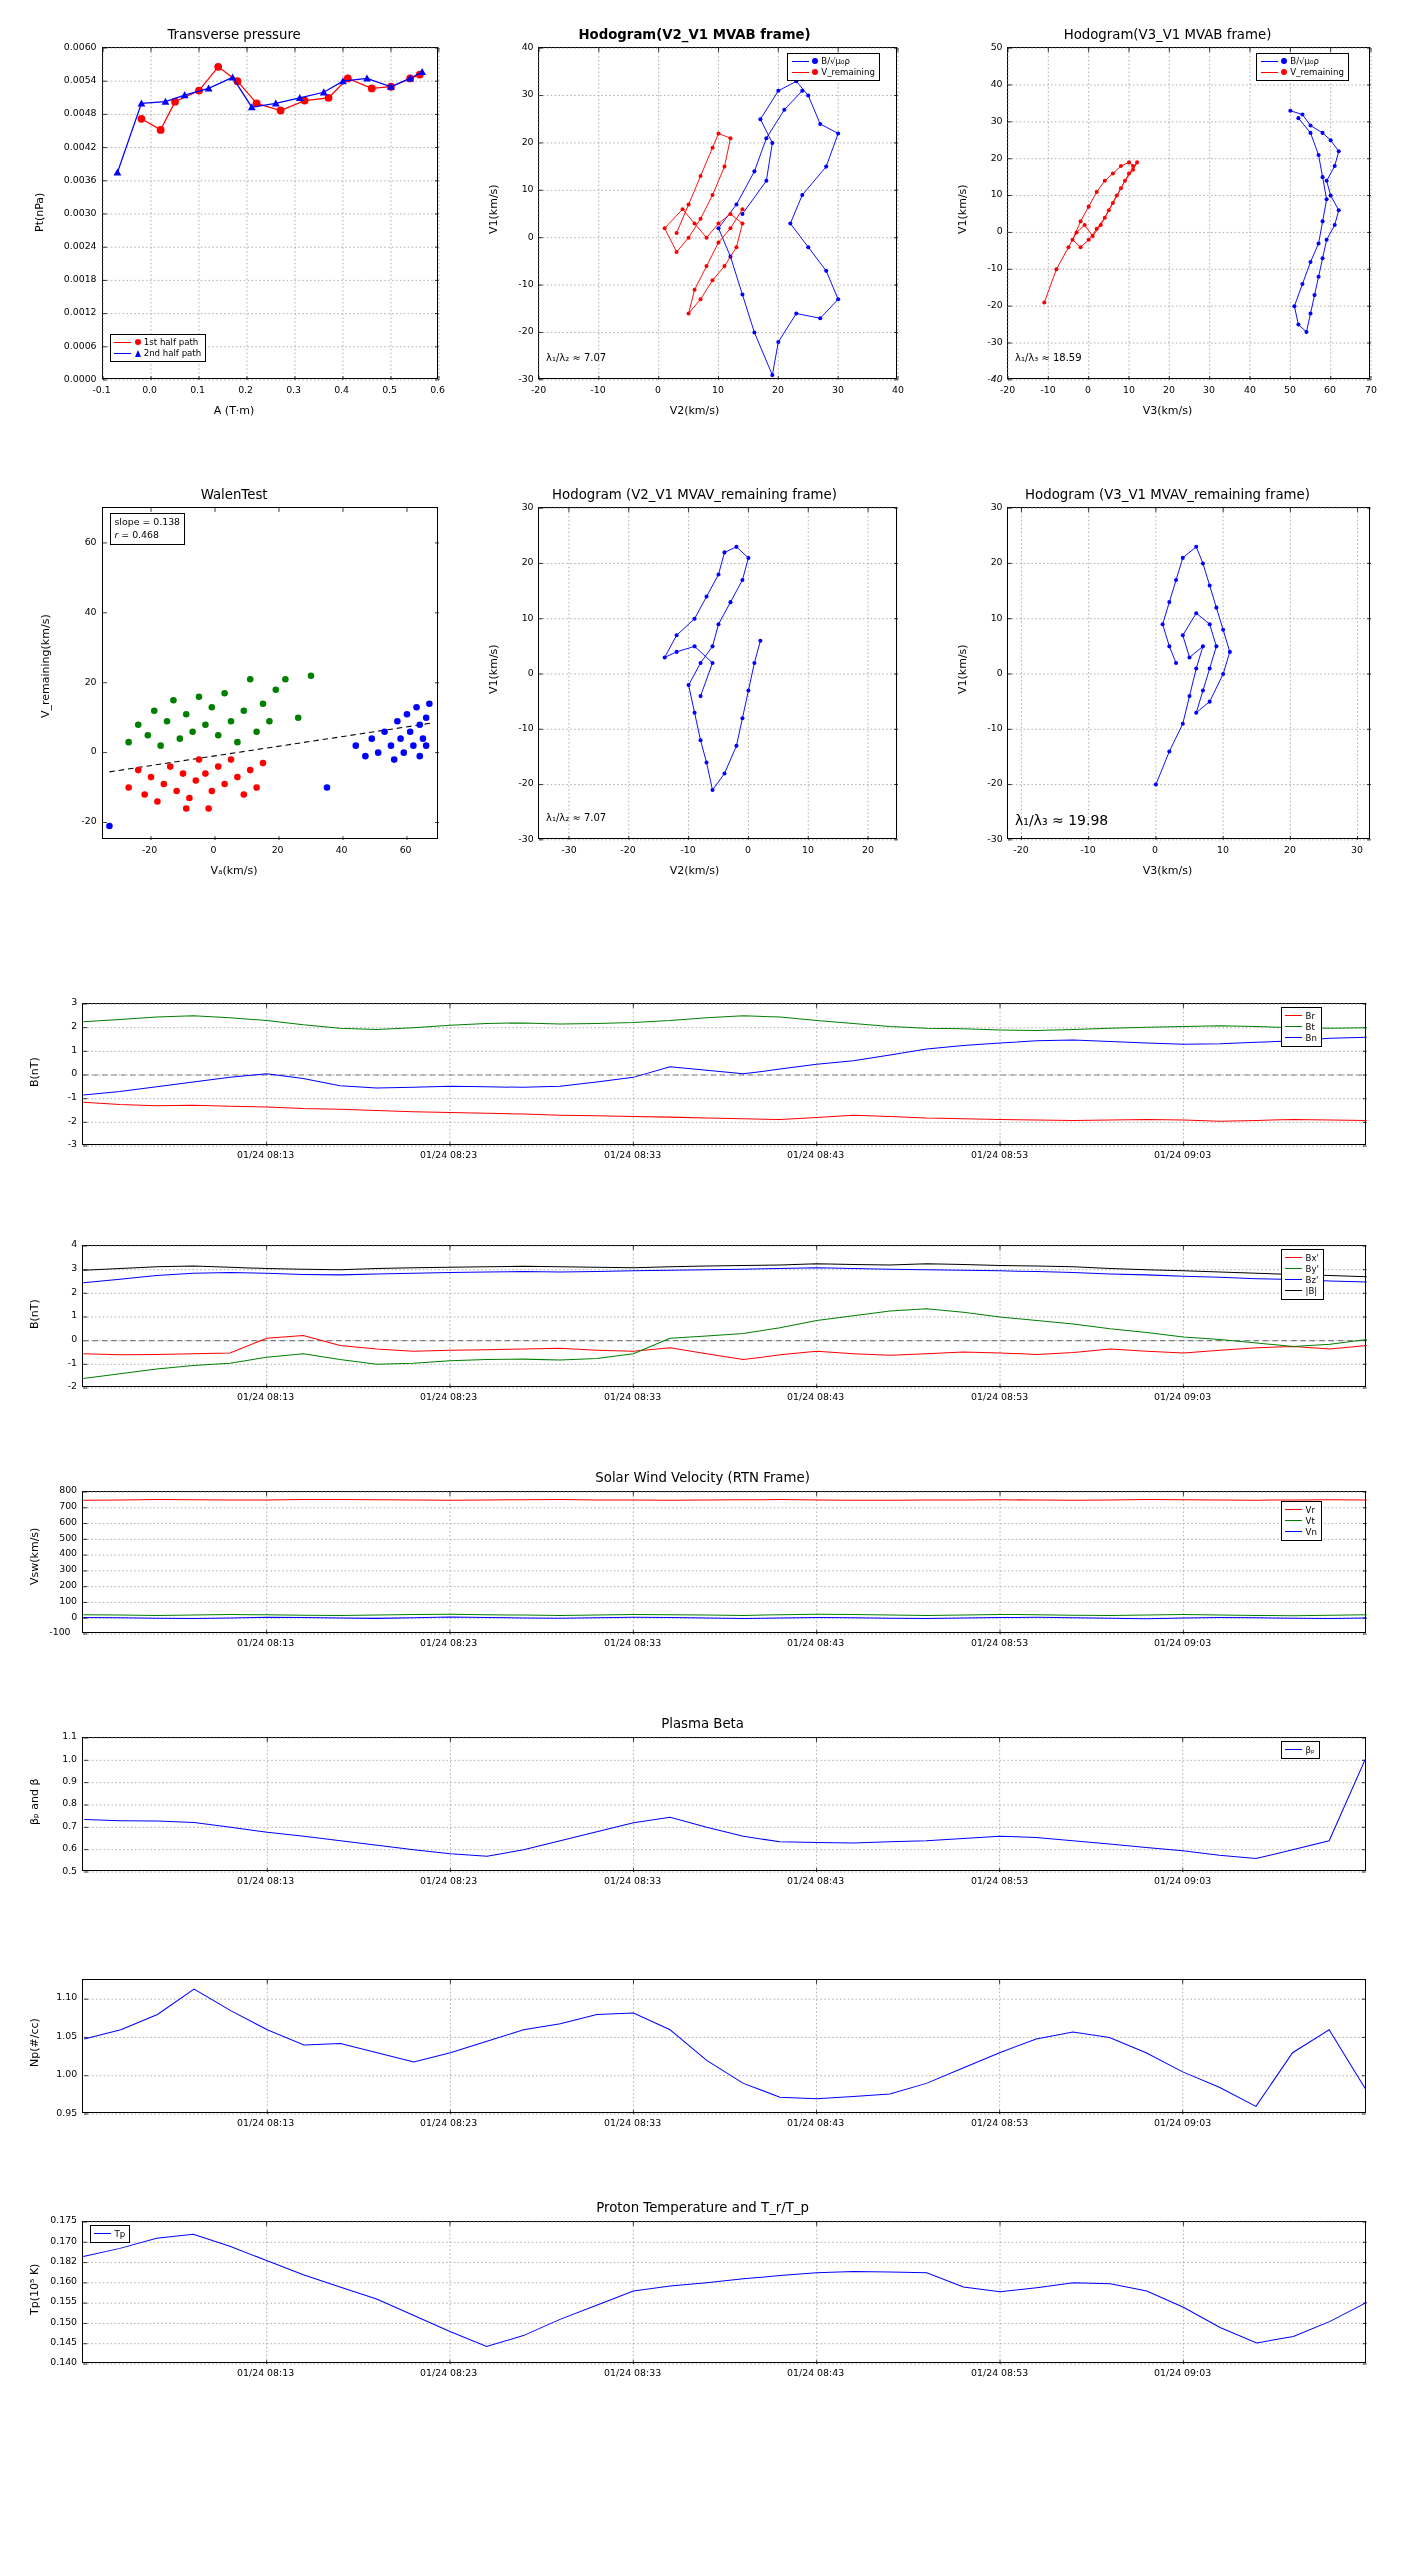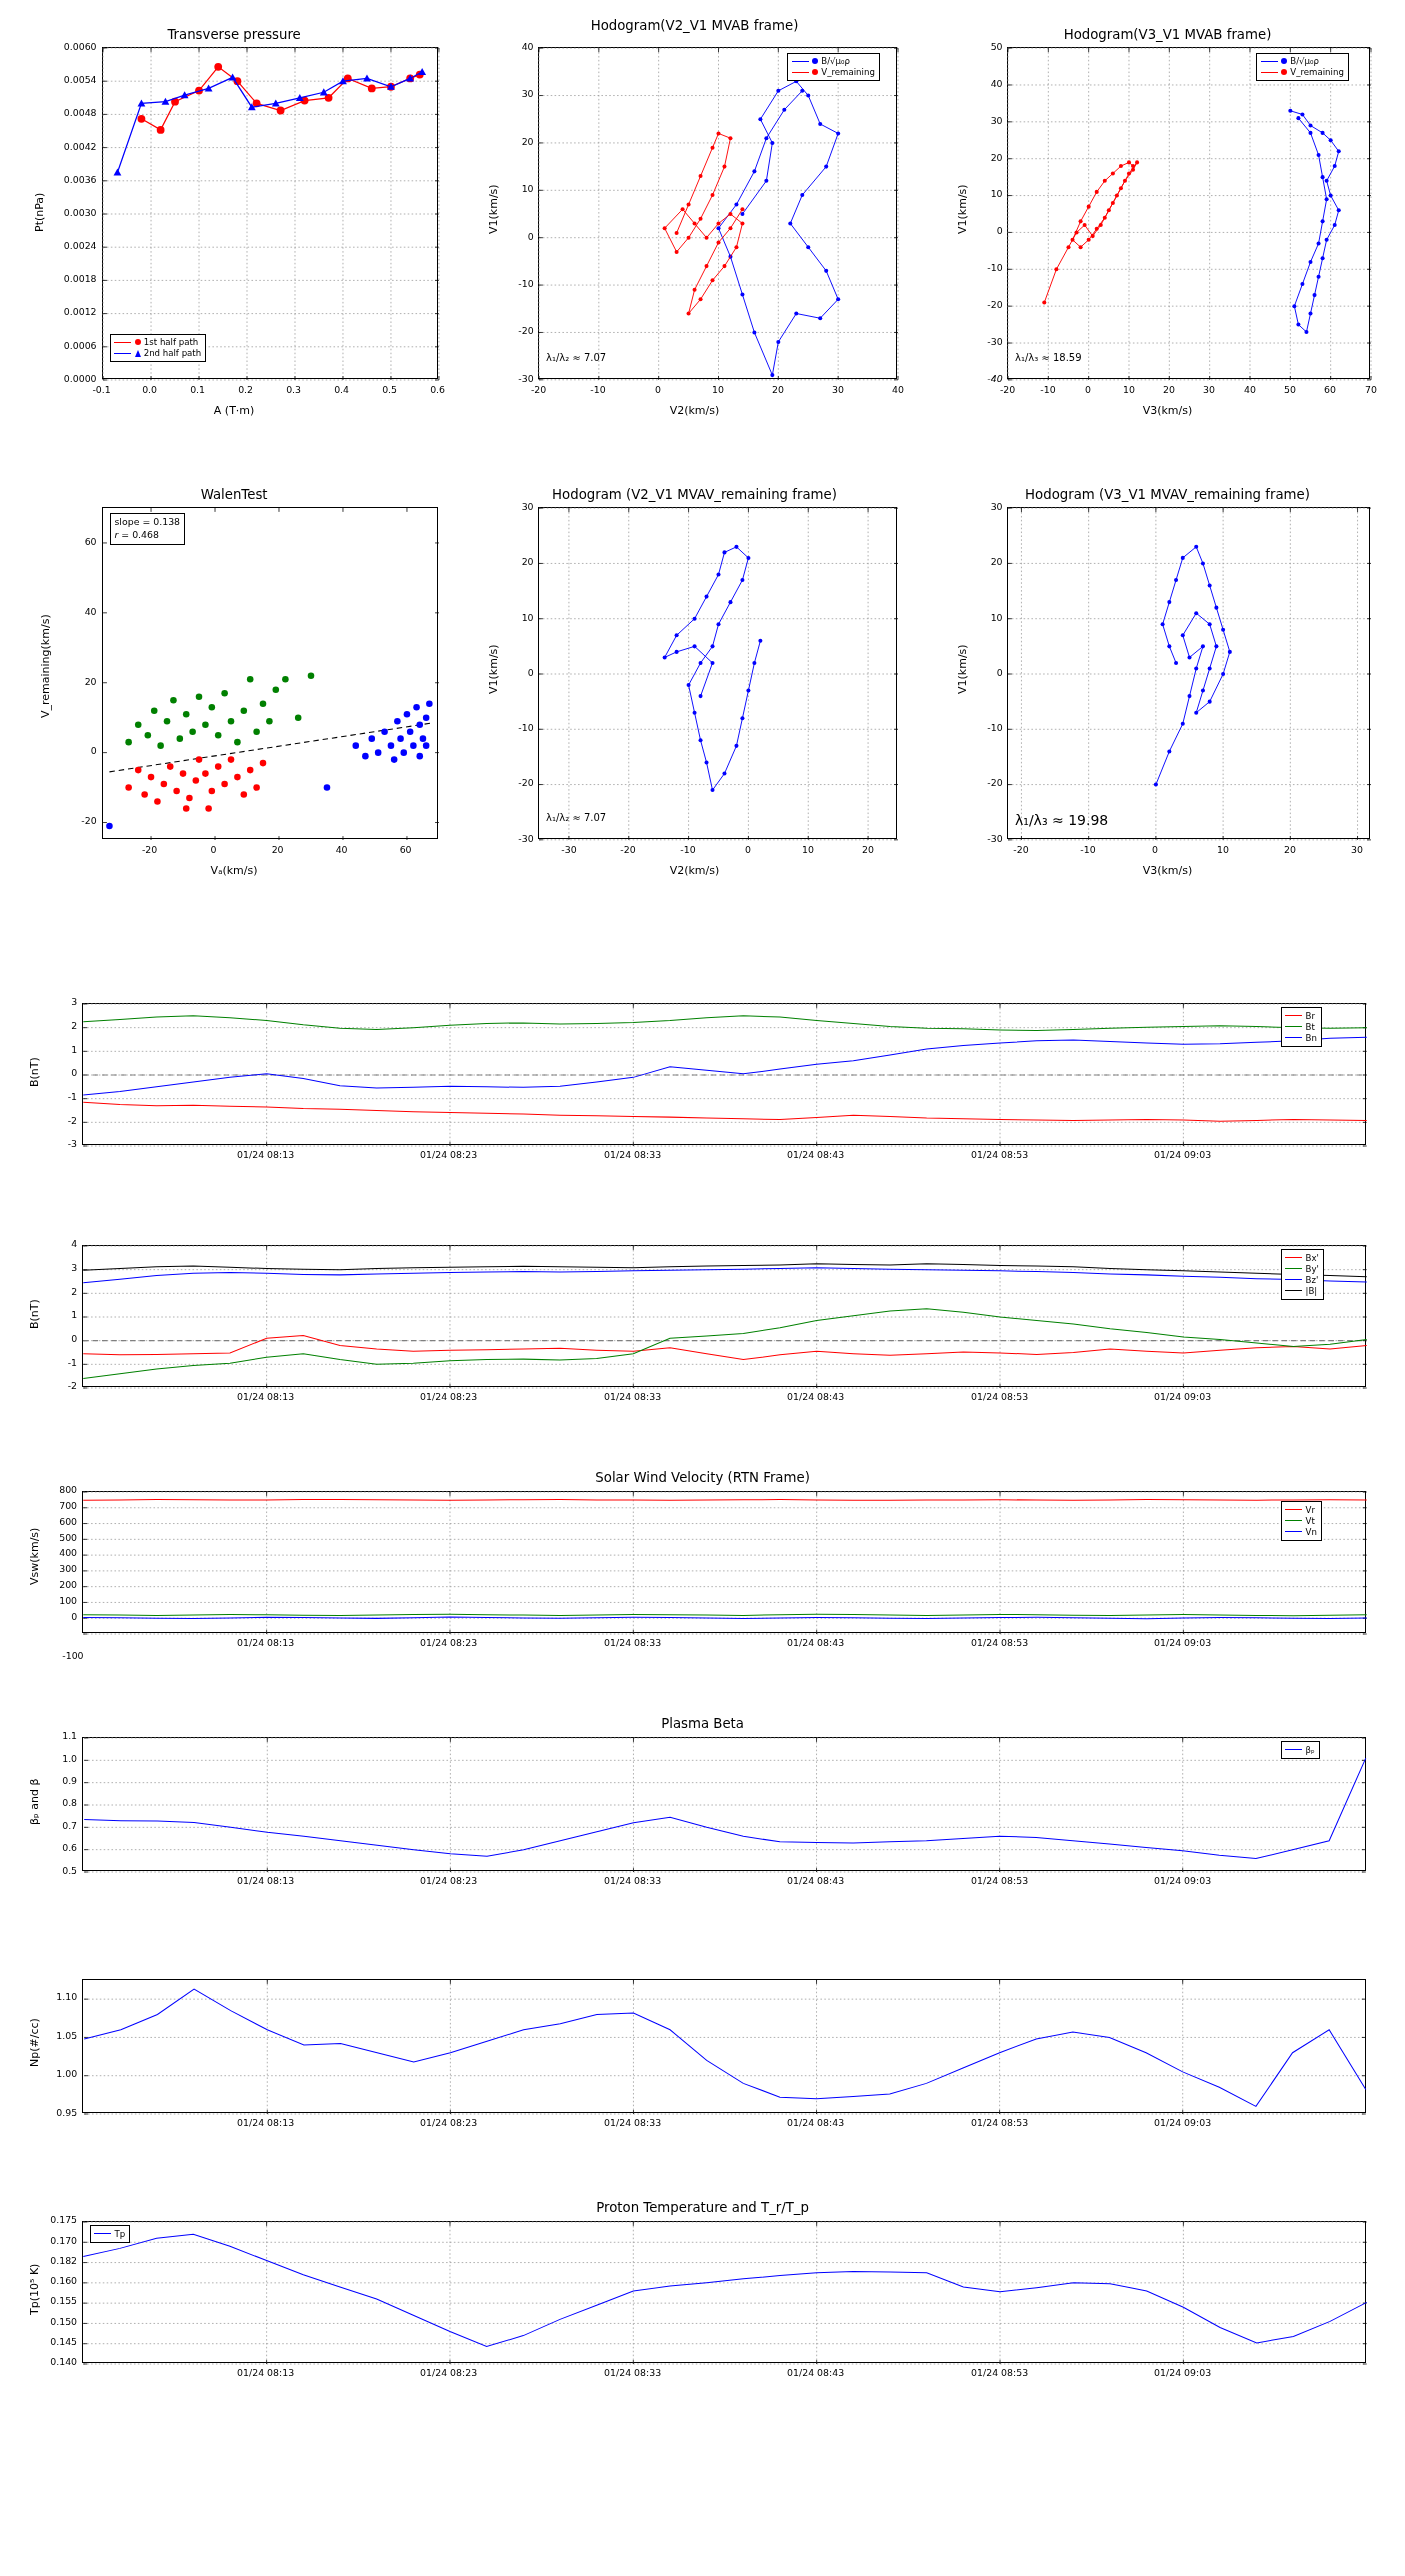--- a/index.html
+++ b/index.html
@@ -149,21 +149,21 @@
           <span>1st half path</span>
         </div>
         <div class="legrow">
           <span class="legline" style="border-top-color: rgb(0, 0, 255);"></span>
           <span class="legmark" style="background: transparent; width: 0px; height: 0px; border-radius: 0px; border-left: 3.9px solid transparent; border-right: 3.9px solid transparent; border-bottom: 7px solid rgb(0, 0, 255);"></span>
           <span>2nd half path</span>
         </div>
       </div>
     </div>
     <div class="panel" style="left: 476px; top: 15.6px; width: 437px; height: 422px;">
-      <div class="title" style="top: 2px; left: 0px; width: 437px;">Hodogram(V2_V1 MVAB frame)</div>
+      <div class="title" style="top: 11px; left: 0px; width: 437px; font-weight: bold;">Hodogram(V2_V1 MVAB frame)</div>
       <div class="ylabel" style="left: 11px; top: 218px;">V1(km/s)</div>
       <div class="xlabel" style="left: 0px; top: 388px; width: 437px;">V2(km/s)</div>
       <div class="tick ytick" style="left: 15.6px; top: 357px; width: 42px;">-30</div>
       <div class="tick ytick" style="left: 15.6px; top: 309px; width: 42px;">-20</div>
       <div class="tick ytick" style="left: 15.6px; top: 262px; width: 42px;">-10</div>
       <div class="tick ytick" style="left: 15.6px; top: 215px; width: 42px;">0</div>
       <div class="tick ytick" style="left: 15.6px; top: 167px; width: 42px;">10</div>
       <div class="tick ytick" style="left: 15.6px; top: 120px; width: 42px;">20</div>
       <div class="tick ytick" style="left: 15.6px; top: 72px; width: 42px;">30</div>
       <div class="tick ytick" style="left: 15.6px; top: 25px; width: 42px;">40</div>
@@ -908,21 +908,21 @@
         </div>
         <div class="legrow">
           <span class="legline" style="border-top-color: rgb(0, 0, 0);"></span>
           <span>|B|</span>
         </div>
       </div>
     </div>
     <div class="panel" style="left: 15.6px; top: 1464px; width: 1374px; height: 203px;">
       <div class="title" style="top: 6.2px; left: 0px; width: 1374px;">Solar Wind Velocity (RTN Frame)</div>
       <div class="ylabel" style="left: 12.5px; top: 121px;">Vsw(km/s)</div>
-      <div class="tick ytick" style="left: 26px; top: 162px; width: 42px; margin-top: 24px;">-100</div>
+      <div class="tick ytick" style="left: 13px; top: 162px; width: 42px;">-100</div>
       <div class="tick ytick" style="left: 19.5px; top: 147px; width: 42px;">0</div>
       <div class="tick ytick" style="left: 19.5px; top: 131px; width: 42px;">100</div>
       <div class="tick ytick" style="left: 19.5px; top: 115px; width: 42px;">200</div>
       <div class="tick ytick" style="left: 19.5px; top: 99px; width: 42px;">300</div>
       <div class="tick ytick" style="left: 19.5px; top: 83px; width: 42px;">400</div>
       <div class="tick ytick" style="left: 19.5px; top: 68px; width: 42px;">500</div>
       <div class="tick ytick" style="left: 19.5px; top: 52px; width: 42px;">600</div>
       <div class="tick ytick" style="left: 19.5px; top: 36px; width: 42px;">700</div>
       <div class="tick ytick" style="left: 19.5px; top: 20px; width: 42px;">800</div>
       <div class="tick xtick" style="left: 203px; top: 173px; width: 94px;">01/24 08:13</div>

